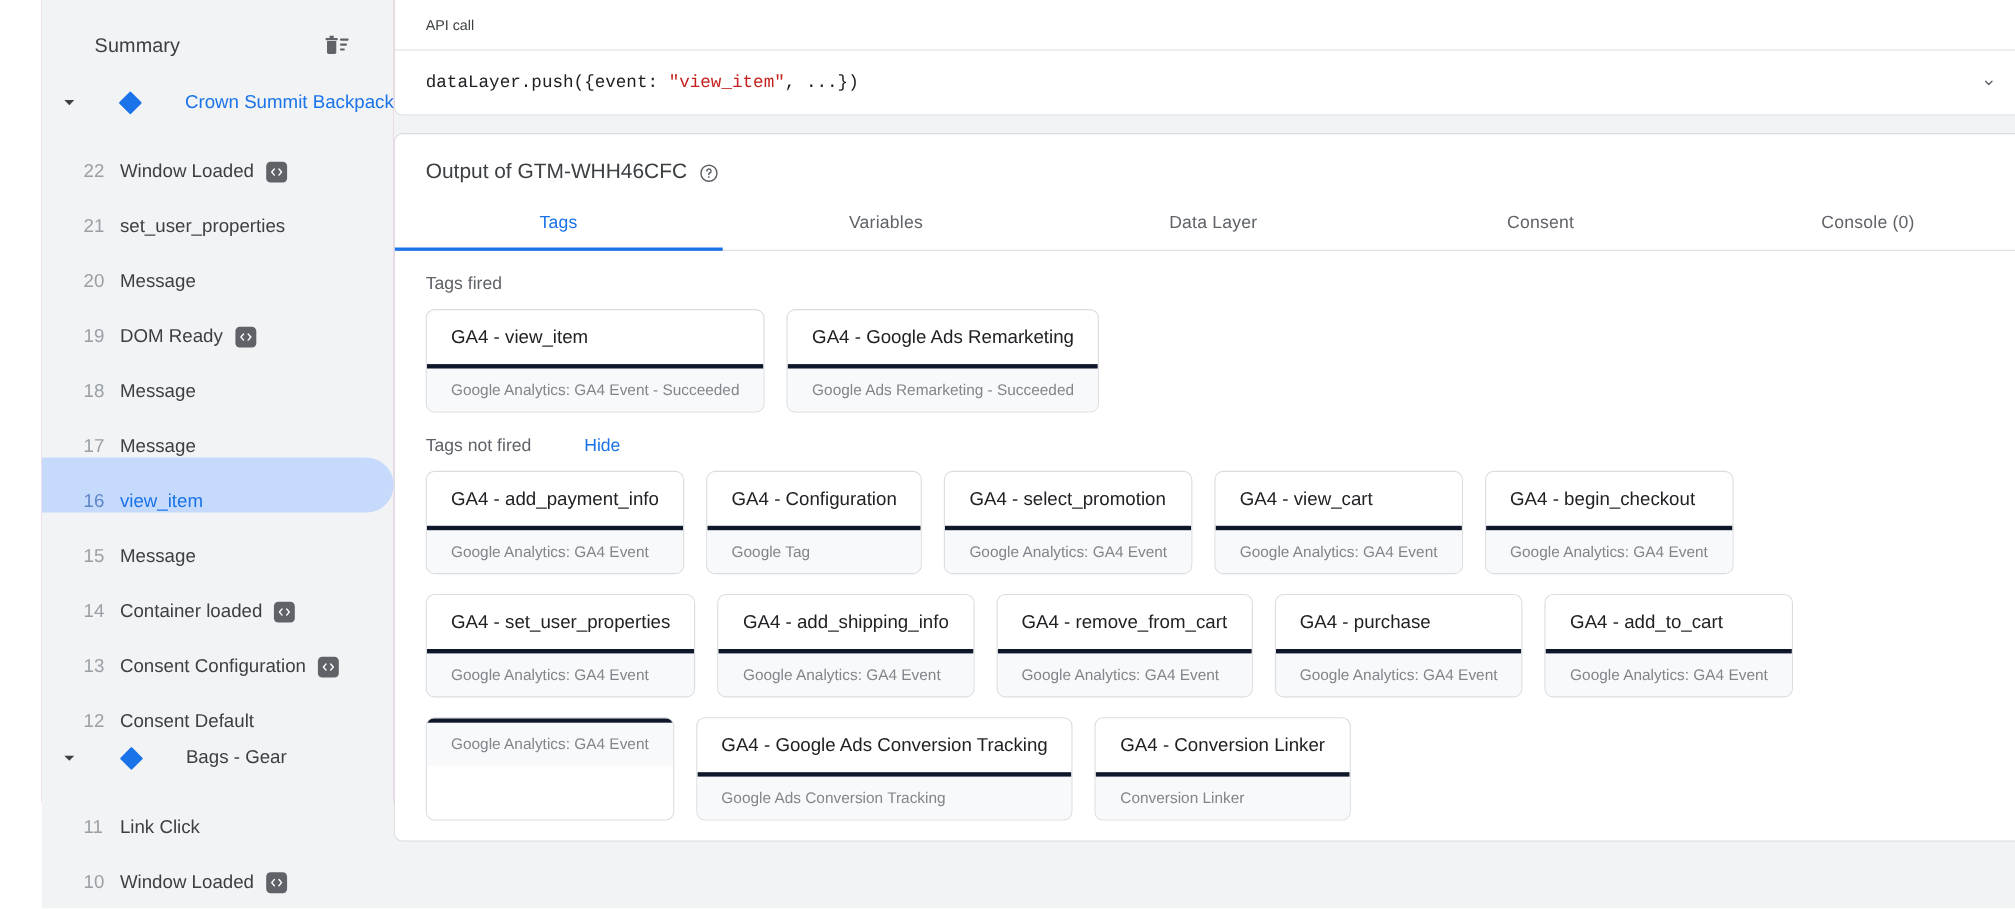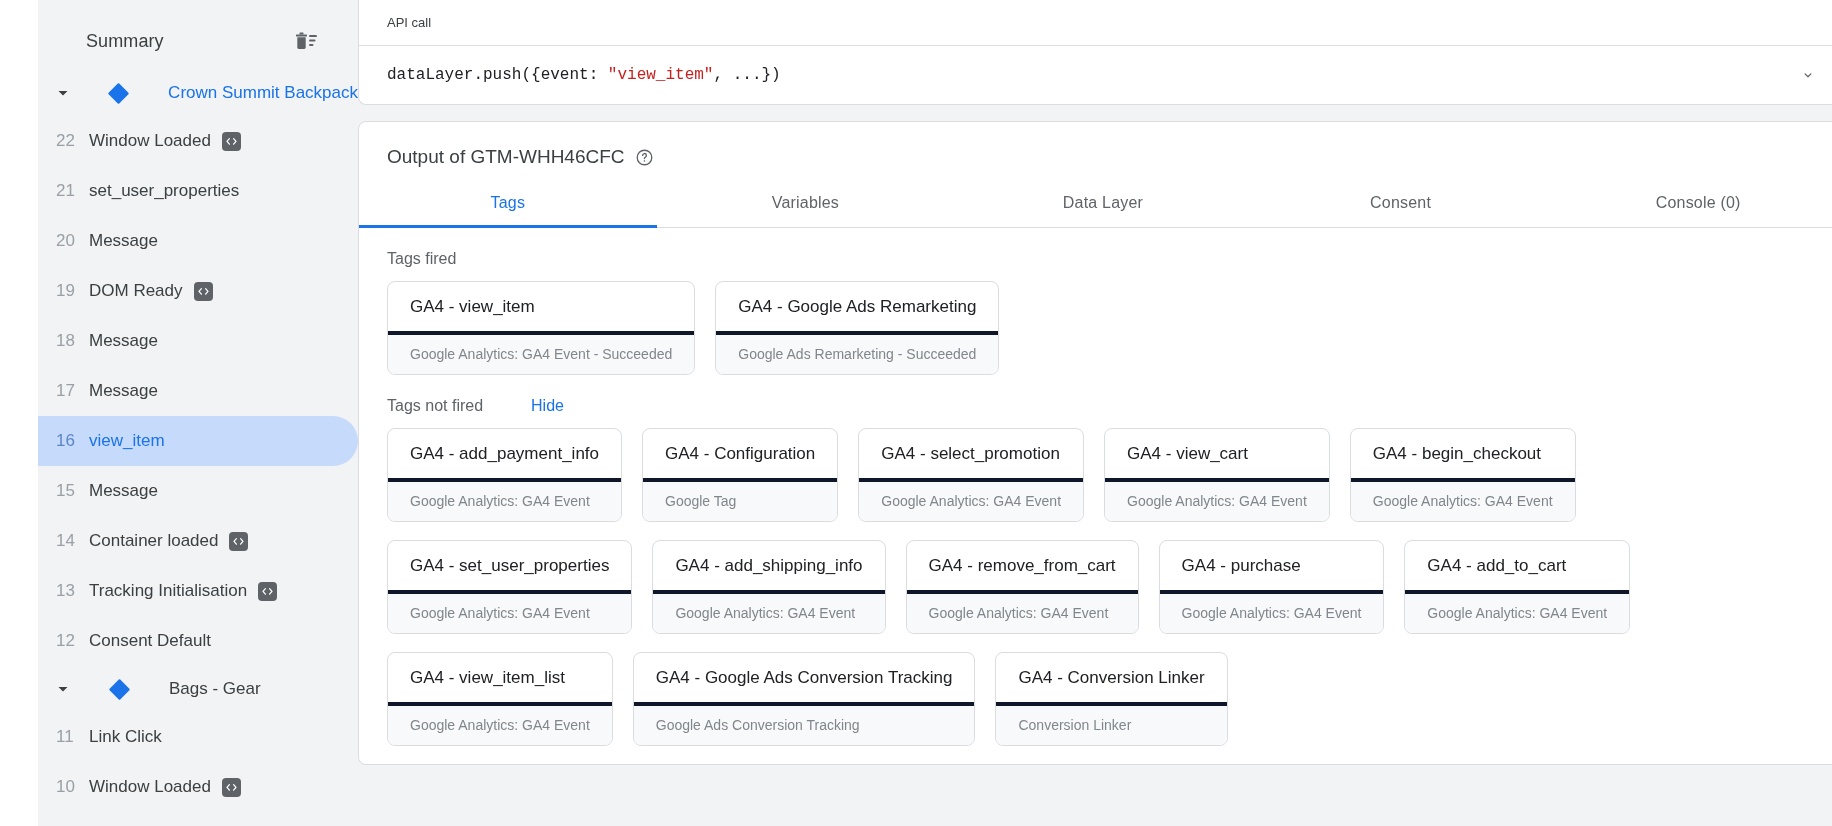--- a/index.html
+++ b/index.html
@@ -67,23 +67,23 @@
   .sb-group-label {
     font-size: 17px;
     color: #1a73e8;
     font-weight: 500;
     white-space: nowrap;
   }
   .sb-group-label.plain { color: #3c4043; font-weight: 400; }
 
   .sb-item {
     display: flex;
-    align-items: center;
+    align-items: flex-end;
     height: 50px;
-    padding-left: 18px;
+    padding-left: 38px;
     border-radius: 0 25px 25px 0;
     cursor: pointer;
     white-space: nowrap;
   }
   .sb-item .num {
     font-size: 17px;
     color: #9aa0a6;
     width: 30px;
     flex: 0 0 auto;
   }
@@ -305,21 +305,21 @@
           <span class="lbl">Container loaded</span>
           <span class="code-badge">
             <svg width="13" height="11" viewBox="0 0 13 11">
               <path d="M4.4 2.6L2 5.4l2.4 2.8" stroke="#ffffff" stroke-width="1.25" fill="none" stroke-linecap="round" stroke-linejoin="round"></path>
               <path d="M8.6 2.6L11 5.4 8.6 8.2" stroke="#ffffff" stroke-width="1.25" fill="none" stroke-linecap="round" stroke-linejoin="round"></path>
             </svg>
           </span>
         </div>
         <div class="sb-item">
           <span class="num">13</span>
-          <span class="lbl">Tracking Initialisation</span>
+          <span class="lbl">Consent Configuration</span>
           <span class="code-badge">
             <svg width="13" height="11" viewBox="0 0 13 11">
               <path d="M4.4 2.6L2 5.4l2.4 2.8" stroke="#ffffff" stroke-width="1.25" fill="none" stroke-linecap="round" stroke-linejoin="round"></path>
               <path d="M8.6 2.6L11 5.4 8.6 8.2" stroke="#ffffff" stroke-width="1.25" fill="none" stroke-linecap="round" stroke-linejoin="round"></path>
             </svg>
           </span>
         </div>
         <div class="sb-item">
           <span class="num">12</span>
           <span class="lbl">Consent Default</span>
@@ -444,21 +444,20 @@
                 <div class="tag-name">GA4 - purchase</div>
                 <div class="tag-meta">Google Analytics: GA4 Event</div>
               </div>
               <div class="tag-card">
                 <div class="tag-name">GA4 - add_to_cart</div>
                 <div class="tag-meta">Google Analytics: GA4 Event</div>
               </div>
             </div>
             <div class="tag-row">
               <div class="tag-card">
-                <div class="tag-name">GA4 - view_item_list</div>
                 <div class="tag-meta">Google Analytics: GA4 Event</div>
               </div>
               <div class="tag-card">
                 <div class="tag-name">GA4 - Google Ads Conversion Tracking</div>
                 <div class="tag-meta">Google Ads Conversion Tracking</div>
               </div>
               <div class="tag-card">
                 <div class="tag-name">GA4 - Conversion Linker</div>
                 <div class="tag-meta">Conversion Linker</div>
               </div>

